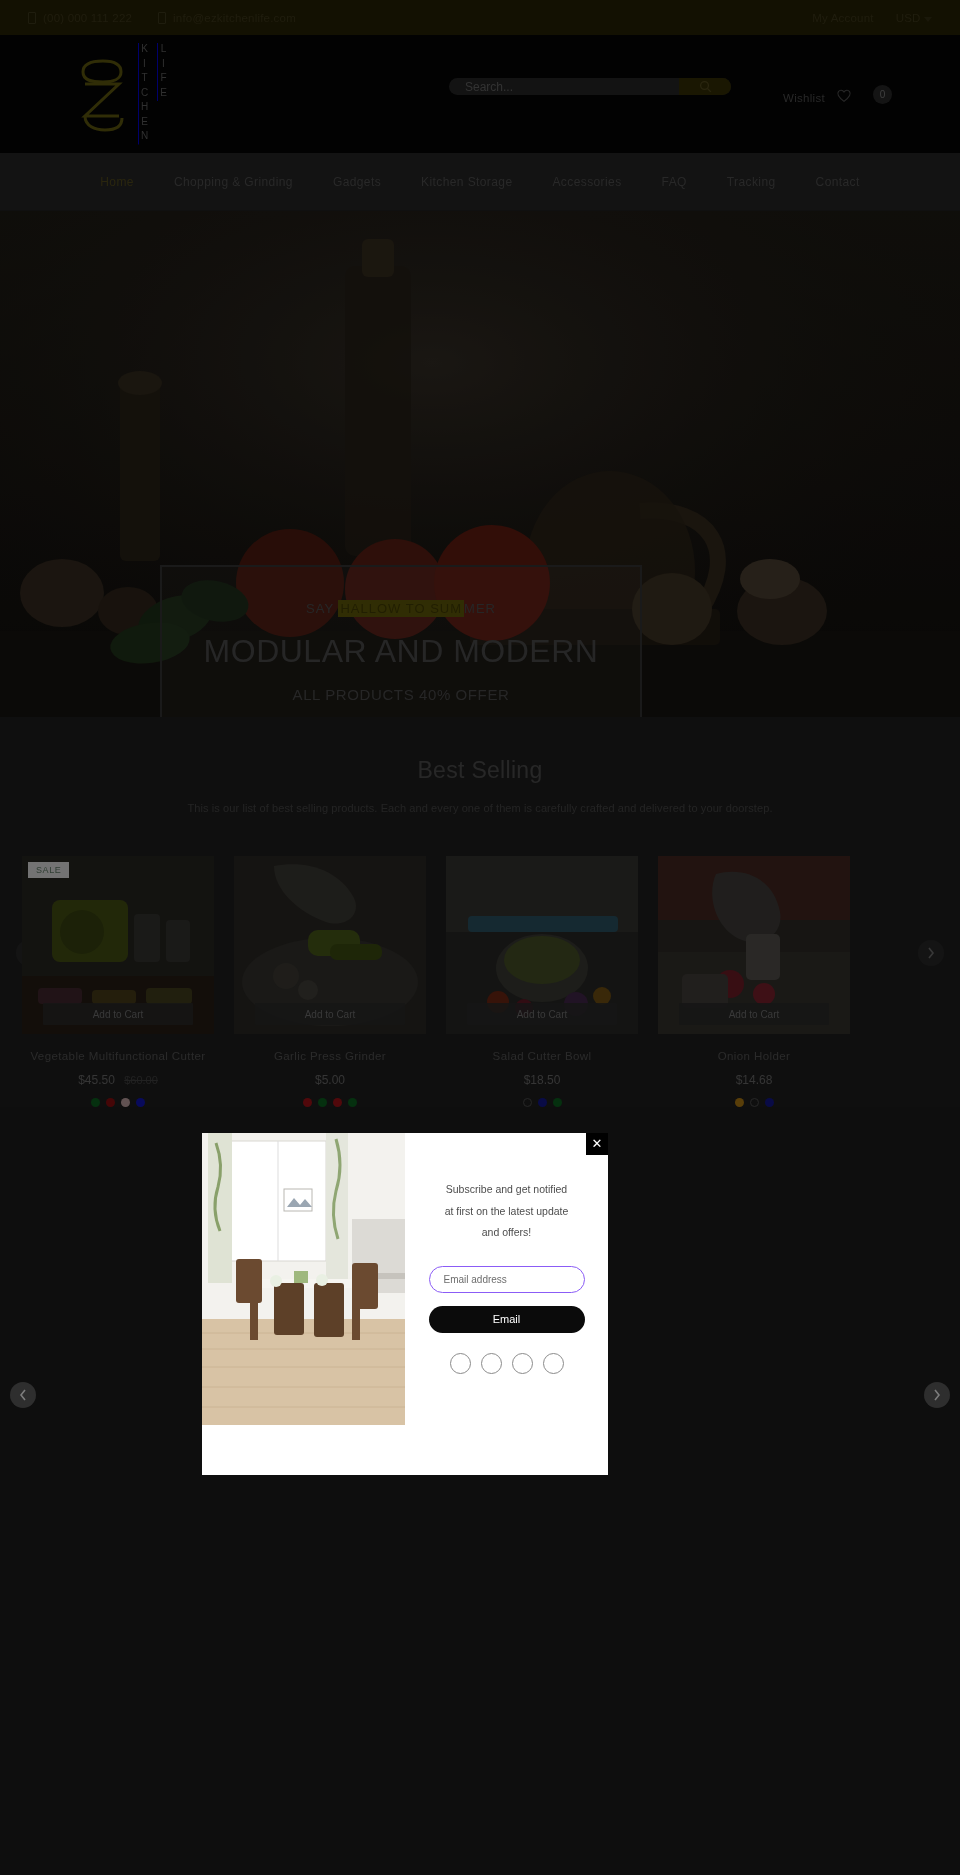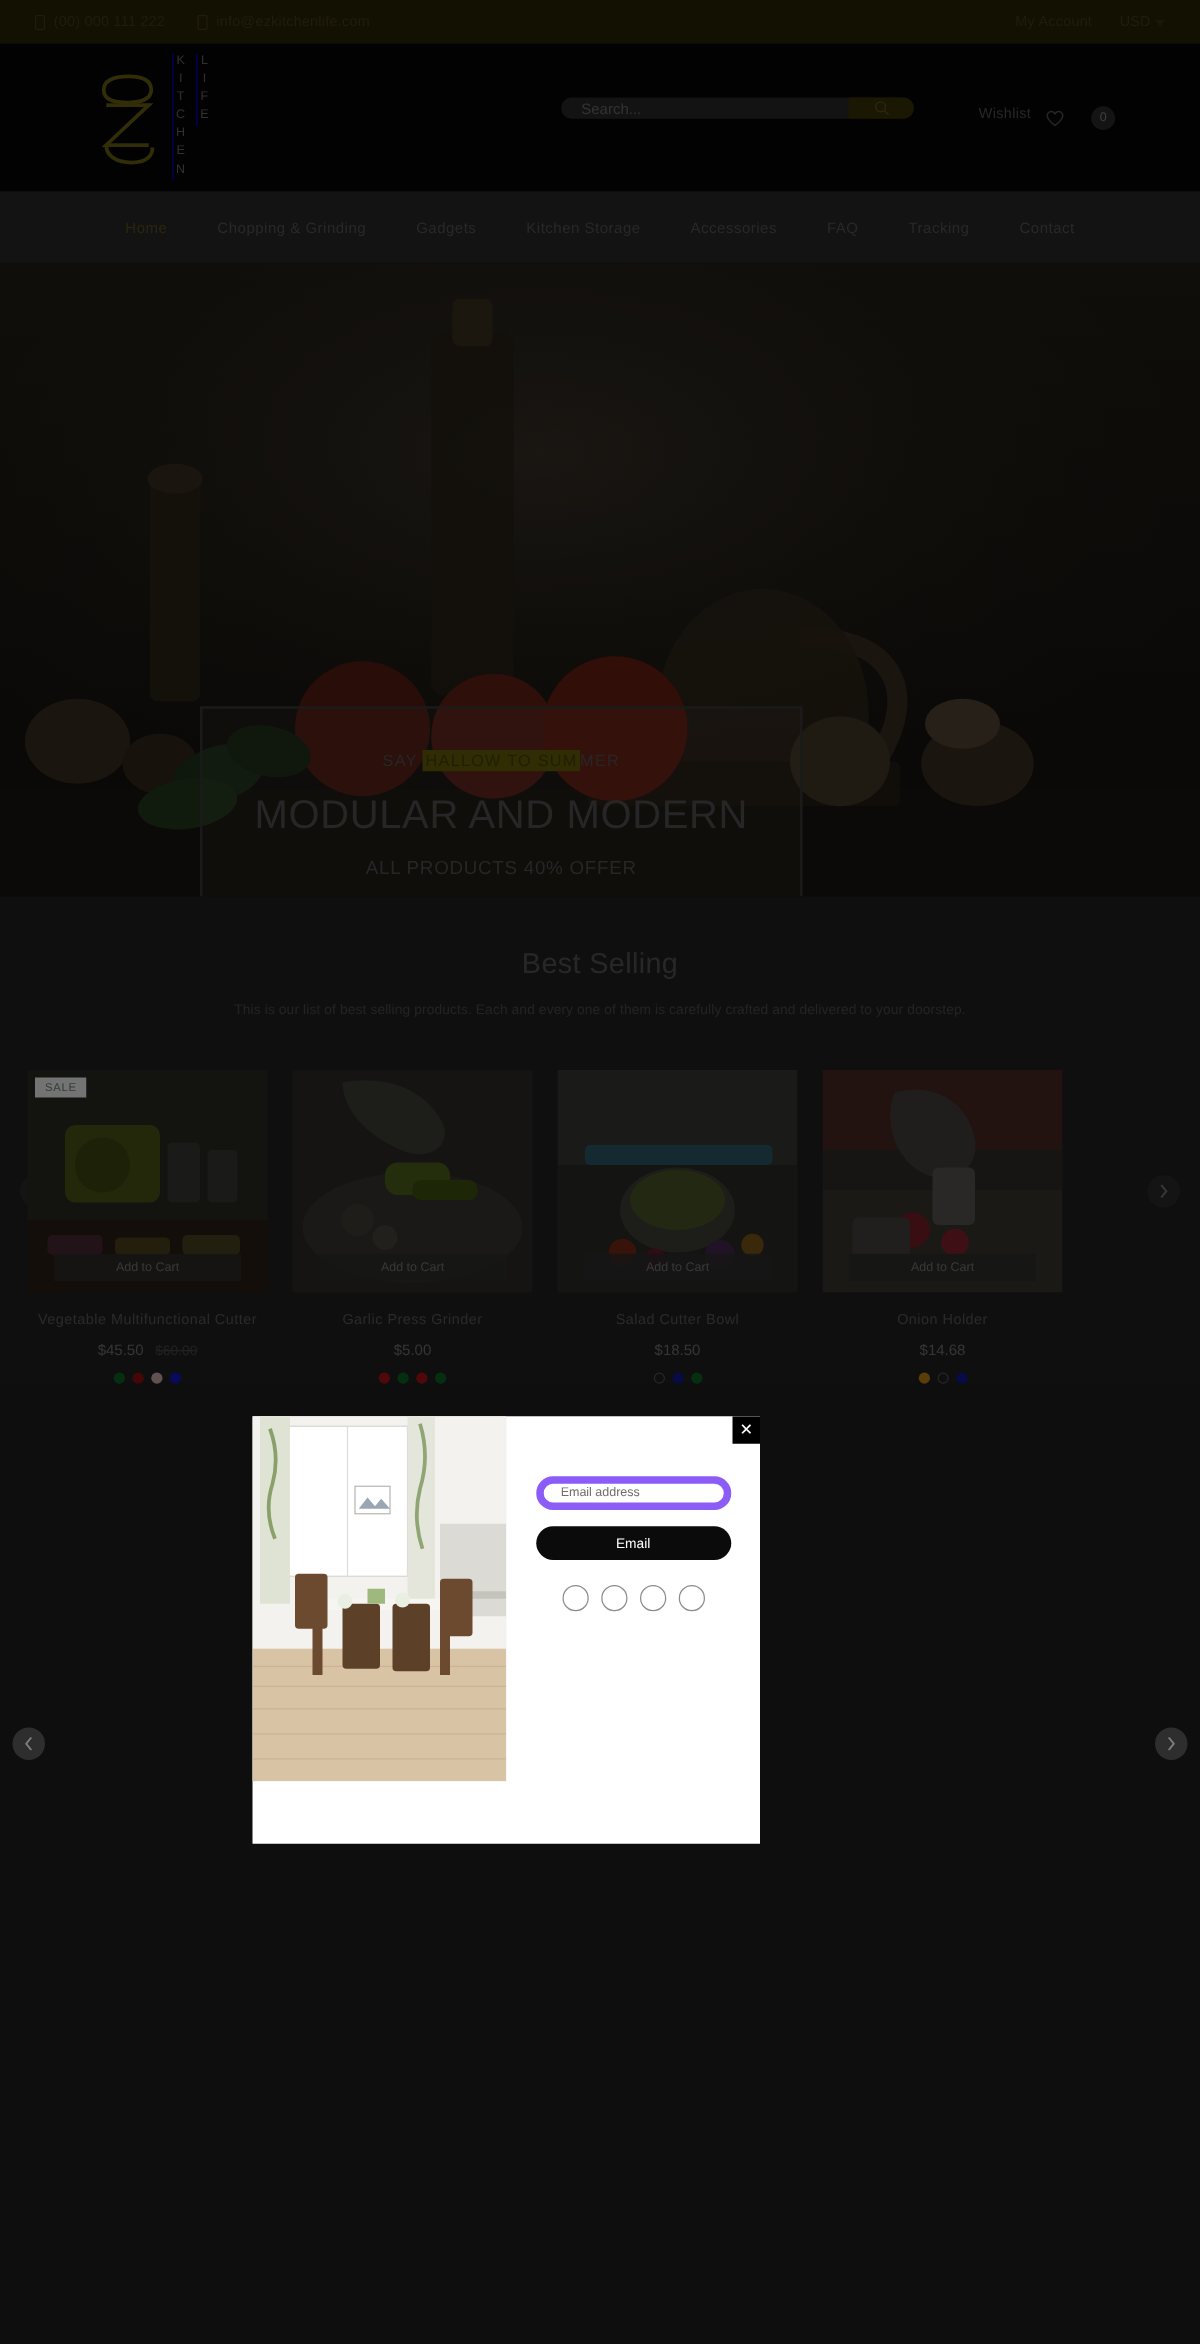--- a/index.html
+++ b/index.html
@@ -53,21 +53,21 @@
     color:#888; font-size:12px; padding:0 16px;
     font-family:"Liberation Sans", sans-serif;
   }
   .search-wrap input::placeholder { color:#6f6f6f; }
   .search-btn {
     width:52px; height:32px; background:#3a3305; border:0;
     display:flex; align-items:center; justify-content:center;
     cursor:pointer; color:#5d5422;
   }
   .head-right {
-    margin-left:auto; display:flex; align-items:flex-start; gap:10px;
+    margin-left:auto; display:flex; align-items:flex-end; gap:10px;
     margin-right:40px;
   }
   .wishlist-lnk { color:#585858; font-size:11.5px; text-decoration:none; letter-spacing:.3px;}
   .heart { width:18px;height:18px; display:inline-block; color:#565656;}
   .cart-badge {
     width:19px;height:19px;border-radius:50%;
     background:#2e2e2e;color:#8a8a8a;font-size:10px;
     display:flex;align-items:center;justify-content:center;
     margin-left:10px;
   }
@@ -166,21 +166,21 @@
     display:flex; overflow:hidden;
   }
   .modal-img { width:203px; height:292px; position:relative; overflow:hidden; background:#e8e6e1; }
   .modal-right {
     flex:1; padding:26px 20px 0; display:flex;
     flex-direction:column; align-items:center; text-align:center;
   }
   .m-title { font-size:19px; line-height:1.32; color:#1d1d1d; font-weight:400; }
   .m-sub { font-size:10.5px; color:#4d4d4d; line-height:2.05; margin-top:20px; }
   .m-input {
-    margin-top:22px; width:156px; height:27px; border:6px solid #8b5cf6;
+    margin-top:22px; width:156px; height:27px; border:1px solid #8b5cf6;
     border-radius:14px; padding:0 14px; font-size:10px; color:#555;
     outline:none; font-family:"Liberation Sans", sans-serif;
   }
   .m-input::placeholder { color:#6d6d6d; }
   .m-send {
     margin-top:13px; width:156px; height:27px; border:0; border-radius:14px;
     background:#0b0b0b; color:#fff; font-size:11px; cursor:pointer;
     font-family:"Liberation Sans", sans-serif;
   }
   .m-socials { display:flex; gap:10px; margin-top:20px; }
@@ -501,20 +501,25 @@
         <rect x="112" y="150" width="30" height="54" rx="3" fill="#5d4028"></rect>
         <rect x="150" y="130" width="26" height="46" rx="3" fill="#6b4a30"></rect>
 
         <circle cx="74" cy="148" r="6" fill="#e9f0e3"></circle>
         <circle cx="120" cy="147" r="6" fill="#e9f0e3"></circle>
         <rect x="92" y="138" width="14" height="12" fill="#9fb87e"></rect>
       </svg>
     </div>
 
     <div class="modal-right">
+      <div class="m-sub">
+        <div>Subscribe and get notified</div>
+        <div>at first on the latest update</div>
+        <div>and offers!</div>
+      </div>
       <input class="m-input" type="text" placeholder="Email address" style="">
       <button class="m-send">Email</button>
       <div class="m-socials">
         <i></i>
         <i></i>
         <i></i>
         <i></i>
       </div>
     </div>
   </div>

